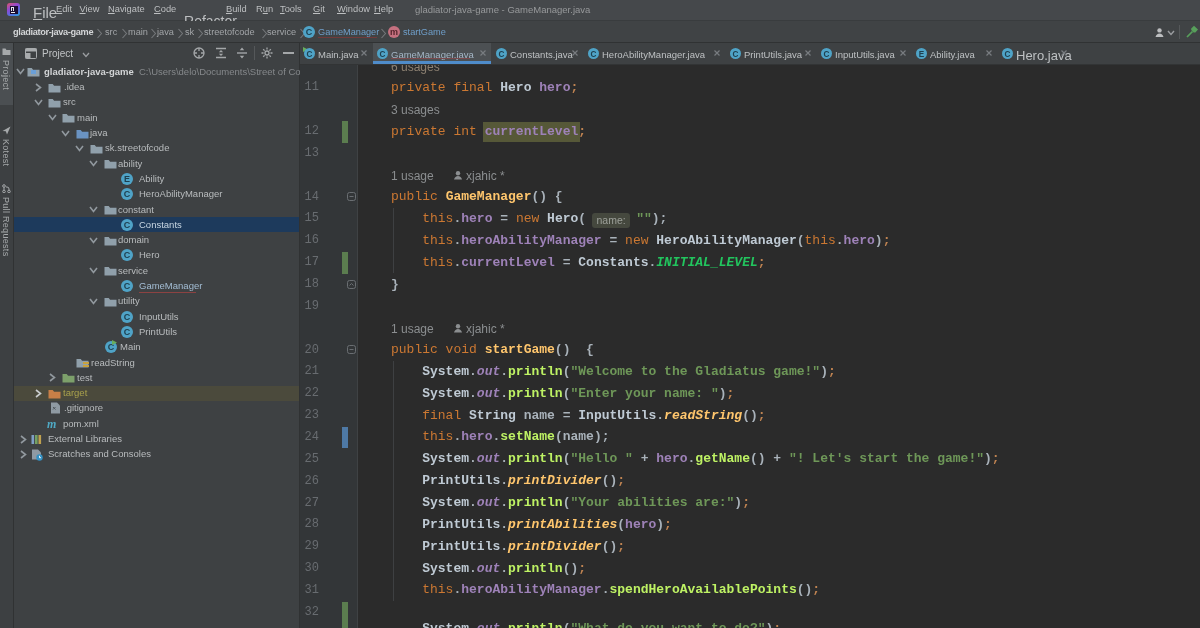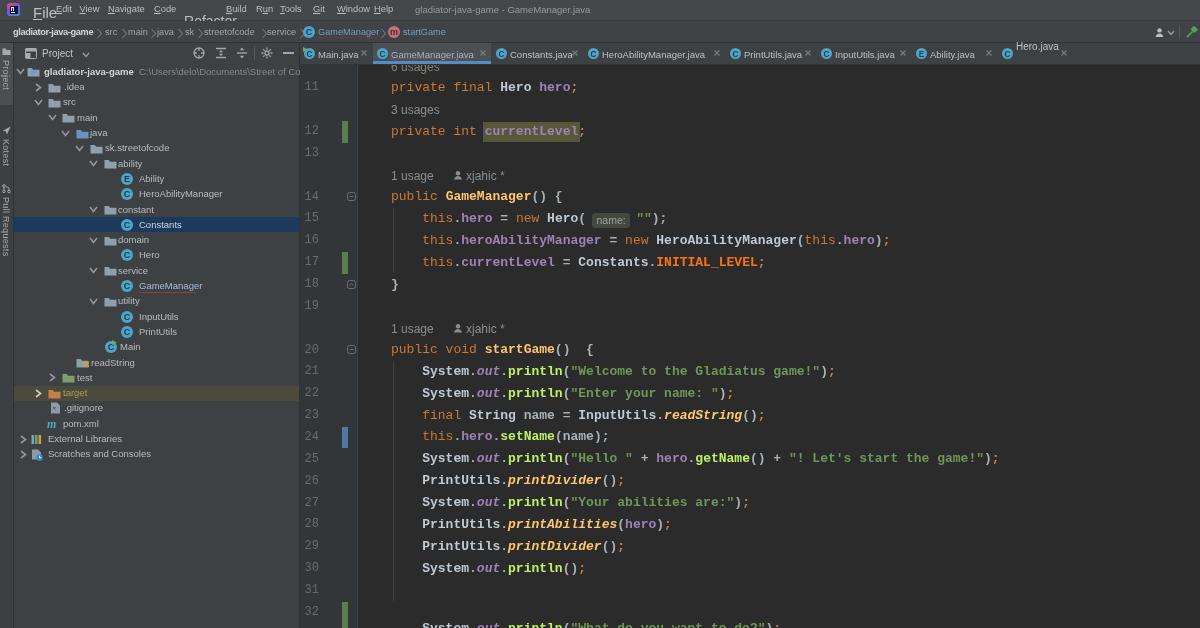--- a/index.html
+++ b/index.html
@@ -5,21 +5,21 @@
 .ab{position:absolute}
 svg{display:block}
 .cl{position:absolute;font:bold 13px "Liberation Mono",monospace;line-height:22px;white-space:pre;color:#a9b2ba}
 .ln{position:absolute;font:12px "Liberation Mono",monospace;color:#686c70;width:26px;text-align:right}
 .kw{color:#cc7832;font-weight:normal}
 .cls{color:#bfcad4;font-weight:bold}
 .fld{color:#9e82b8}
 .mth{color:#ffc66d;font-weight:bold}
 .sm{color:#ffc66d;font-style:italic}
 .st{color:#6e9758}
-.cn{color:#f97316;}
+.cn{color:#22c55e;font-style:italic}
 .ot{color:#9e82b8;font-style:italic}
 .mc{color:#bef264;font-weight:bold}
 .se{color:#c08452}
 .hint{position:absolute;font:12px "Liberation Sans";color:#8b8e90}
 .tree{position:absolute;font:9.5px "Liberation Sans";color:#b9bcbe}
 </style></head><body>
 <div class="ab" style="left:0;top:0;width:1200px;height:20px;background:#45484b"></div>
 <div class="ab" style="left:0;top:20px;width:1200px;height:1px;background:#393c3e"></div>
 <div class="ab" style="left:7px;top:3px;width:13px;height:13px;border-radius:3px;background:linear-gradient(150deg,#e0536e 0%,#8a4bd8 40%,#3f7fe0 80%,#35b1e0 100%)"></div>
 <div class="ab" style="left:9.5px;top:5.5px;width:8px;height:8px;background:#1b0f33"></div>
@@ -536,21 +536,21 @@
     <svg width="8" height="8" viewBox="0 0 8 8" style="">
       <path d="M1.5 1.5 L6.5 6.5 M6.5 1.5 L1.5 6.5" stroke="#787c80" stroke-width="1.2"></path>
     </svg>
   </div>
 <div class="ab" style="left:1002px;top:48px">
     <svg width="11.0" height="11.0" viewBox="0 0 11.0 11.0" style="">
       <circle cx="5.5" cy="5.5" r="5.5" fill="#4fa3c7"></circle>
       <text x="5.5" y="8.5" text-anchor="middle" font-family="Liberation Sans" font-size="8.2" font-weight="bold" fill="#1e4050">C</text>
     </svg>
   </div>
-<div class="ab" style="left:1016px;top:41px;font-size:10px;color:#bec1c3">Hero.java</div>
+<div class="ab" style="left:1016px;top:48px;font-size:13px;color:#bec1c3">Hero.java</div>
 <div class="ab" style="left:1060px;top:49px">
     <svg width="8" height="8" viewBox="0 0 8 8" style="">
       <path d="M1.5 1.5 L6.5 6.5 M6.5 1.5 L1.5 6.5" stroke="#787c80" stroke-width="1.2"></path>
     </svg>
   </div>
 <div class="ab" style="left:300px;top:65px;width:900px;height:563px;background:#2b2b2b;overflow:hidden">
 <div class="ab" style="left:0;top:0;width:57px;height:563px;background:#333638"></div>
 <div class="ab" style="left:57px;top:0;width:1px;height:563px;background:#3f4244"></div>
 <div class="ab" style="left:42px;top:56.05000000000001px;width:6px;height:21.5px;background:#5b7d4f"></div>
 <div class="ab" style="left:42px;top:187.14999999999998px;width:6px;height:21.5px;background:#5b7d4f"></div>
@@ -629,13 +629,14 @@
 <div class="cl" style="left:91.0px;top:295.90000000000003px">    <span class="cls">System</span>.<span class="ot">out</span>.<span class="mc">println</span>(<span class="st">"Welcome to the Gladiatus game!"</span>)<span class="se">;</span></div>
 <div class="cl" style="left:91.0px;top:317.75px">    <span class="cls">System</span>.<span class="ot">out</span>.<span class="mc">println</span>(<span class="st">"Enter your name: "</span>)<span class="se">;</span></div>
 <div class="cl" style="left:91.0px;top:339.6px">    <span class="kw">final</span> <span class="cls">String</span> name = <span class="cls">InputUtils</span>.<span class="sm">readString</span>()<span class="se">;</span></div>
 <div class="cl" style="left:91.0px;top:361.45000000000005px">    <span class="kw">this</span>.<span class="fld">hero</span>.<span class="mc">setName</span>(name);</div>
 <div class="cl" style="left:91.0px;top:383.3px">    <span class="cls">System</span>.<span class="ot">out</span>.<span class="mc">println</span>(<span class="st">"Hello "</span> + <span class="fld">hero</span>.<span class="mc">getName</span>() + <span class="st">"! Let's start the game!"</span>)<span class="se">;</span></div>
 <div class="cl" style="left:91.0px;top:405.15000000000003px">    <span class="cls">PrintUtils</span>.<span class="sm">printDivider</span>()<span class="se">;</span></div>
 <div class="cl" style="left:91.0px;top:427.0px">    <span class="cls">System</span>.<span class="ot">out</span>.<span class="mc">println</span>(<span class="st">"Your abilities are:"</span>)<span class="se">;</span></div>
 <div class="cl" style="left:91.0px;top:448.85px">    <span class="cls">PrintUtils</span>.<span class="sm">printAbilities</span>(<span class="fld">hero</span>)<span class="se">;</span></div>
 <div class="cl" style="left:91.0px;top:470.70000000000005px">    <span class="cls">PrintUtils</span>.<span class="sm">printDivider</span>()<span class="se">;</span></div>
 <div class="cl" style="left:91.0px;top:492.54999999999995px">    <span class="cls">System</span>.<span class="ot">out</span>.<span class="mc">println</span>()<span class="se">;</span></div>
+<div class="cl" style="left:91.0px;top:514.4000000000001px">    <span class="kw">this</span>.<span class="fld">heroAbilityManager</span>.<span class="mc">spendHeroAvailablePoints</span>()<span class="se">;</span></div>
 <div class="cl" style="left:91.0px;top:553px">    <span class="cls">System</span>.<span class="ot">out</span>.<span class="mc">println</span>(<span class="st">"What do you want to do?"</span>)<span class="se">;</span></div>
 </div>
 </body></html>

